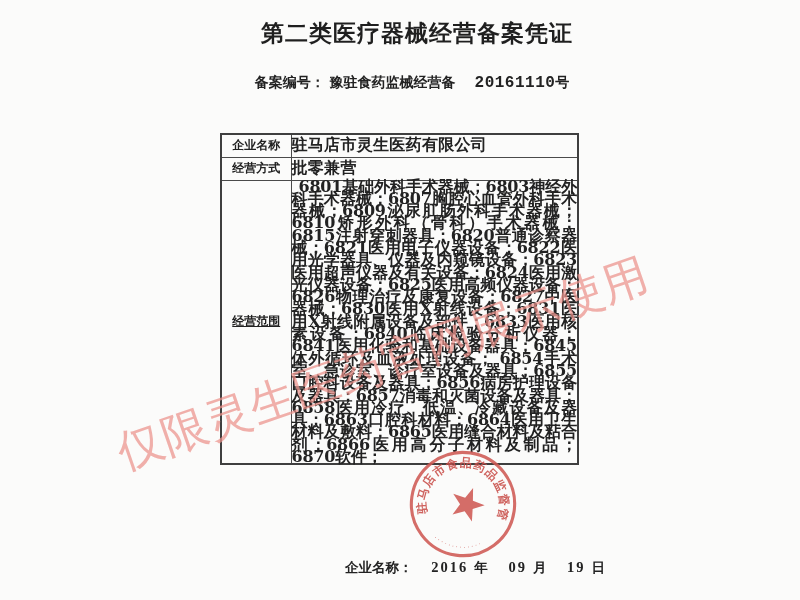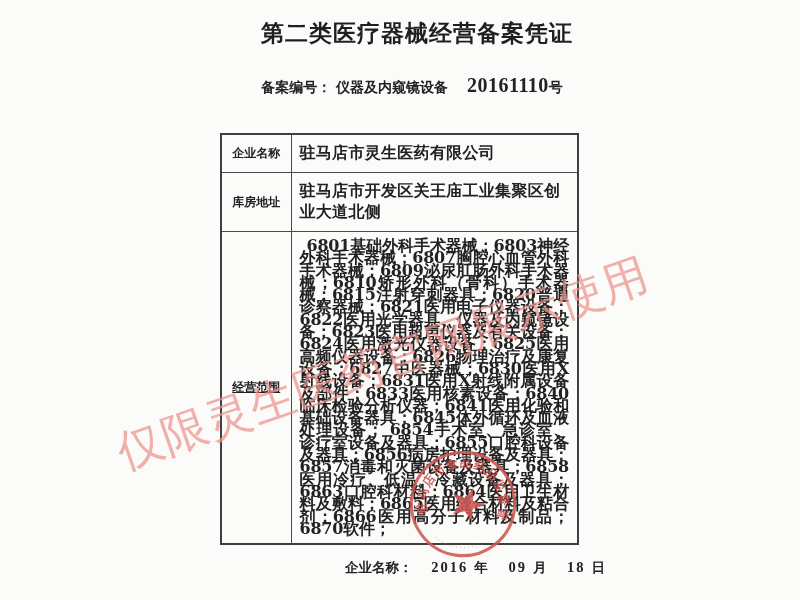--- a/index.html
+++ b/index.html
@@ -17,34 +17,34 @@
     position: absolute; top: 18px; left: 0; width: 800px;
     text-align: center; transform: translateX(17px);
     font-size: 23px; font-weight: bold; letter-spacing: 1px;
     color: #1f1f1f;
   }
   .filing-line {
     position: absolute; top: 74px; left: 0; width: 800px;
     text-align: center; transform: translateX(12px);
     font-size: 14px; font-weight: bold; color: #222;
   }
-  .filing-line .num { font-size: 20px; font-family: Liberation Serif, serif; letter-spacing: 0.5px; margin-left: 19px; }
+  .filing-line .num { font-size: 16px; font-family: Liberation Mono, monospace; letter-spacing: 0.5px; margin-left: 19px; }
 
   table.cert {
     position: absolute; left: 220px; top: 133px; width: 357px;
     border-collapse: collapse; table-layout: fixed;
     background: transparent;
   }
   table.cert col.c1 { width: 70px; }
   table.cert col.c2 { width: 287px; }
   table.cert td {
     border: 1px solid #4a4a4a;
     font-weight: bold;
     vertical-align: middle;
-    padding: 8px;
+    padding: 0;
   }
   table.cert { border: 2px solid #3f3f3f; }
   td.lbl { text-align: center; font-size: 12px; height: 23px; color: #222; }
   td.val { font-size: 16px; padding-left: 10px; color: #222; letter-spacing: 0.3px; }
   tr.scope-row td.lbl { height: 164px; text-decoration: underline; }
   td.scope-val {
     font-size: 16px; line-height: 12.3px; letter-spacing: -0.2px;
     padding: 4px 6px 4px 7px; text-indent: 7px; text-align: justify;
   }
 
@@ -78,36 +78,36 @@
 </style>
 </head>
 <body>
 
 <div class="page">
 
   <div class="doc-title">第二类医疗器械经营备案凭证</div>
 
   <div class="filing-line">
     <span>备案编号：</span>
-    <span>仪器及内窥镜设备</span><span class="num">20161110</span><span>号</span>
+    <span>豫驻食药监械经营备</span><span class="num">20161110</span><span>号</span>
   </div>
 
   <table class="cert">
     <colgroup>
         <col class="c1">
         <col class="c2">
       </colgroup>
     <tbody>
       <tr>
         <td class="lbl">企业名称</td>
         <td class="val">驻马店市灵生医药有限公司</td>
       </tr>
       <tr>
-        <td class="lbl">库房地址</td>
-        <td class="val">驻马店市开发区关王庙工业集聚区创业大道北侧</td>
+        <td class="lbl">经营方式</td>
+        <td class="val">批零兼营</td>
       </tr>
       <tr class="scope-row">
         <td class="lbl">经营范围</td>
         <td class="val scope-val">6801基础外科手术器械；6803神经外科手术器械；6807胸腔心血管外科手术器械；6809泌尿肛肠外科手术器械；6810矫形外科（骨科）手术器械；6815注射穿刺器具；6820普通诊察器械；6821医用电子仪器设备；6822医用光学器具、仪器及内窥镜设备；6823医用超声仪器及有关设备；6824医用激光仪器设备；6825医用高频仪器设备；6826物理治疗及康复设备；6827中医器械；6830医用X射线设备；6831医用X射线附属设备及部件；6833医用核素设备；6840临床检验分析仪器；6841医用化验和基础设备器具；6845体外循环及血液处理设备； 6854手术室、急诊室、诊疗室设备及器具；6855口腔科设备及器具；6856病房护理设备及器具；6857消毒和灭菌设备及器具；6858医用冷疗、低温、冷藏设备及器具；6863口腔科材料；6864医用卫生材料及敷料；6865医用缝合材料及粘合剂；6866医用高分子材料及制品；6870软件；</td>
       </tr>
     </tbody>
   </table>
 
   <div class="watermark">仅限灵生医药官网展示使用</div>
 
@@ -124,16 +124,16 @@
     </text>
     <text font-size="6" fill="#c94f4a" letter-spacing="2" font-family="DejaVu Sans, Liberation Sans, sans-serif">
       <textPath href="#serialPath" startOffset="4%">·············</textPath>
     </text>
   </svg>
 
   <div class="date-line">
     <span>企业名称：</span>
     <span class="d-num">2016</span><span class="d-unit">年</span>
     <span class="d-num">09</span><span class="d-unit">月</span>
-    <span class="d-num">18</span><span class="d-unit">日</span>
+    <span class="d-num">19</span><span class="d-unit">日</span>
   </div>
 
 </div>
 
 </body></html>

